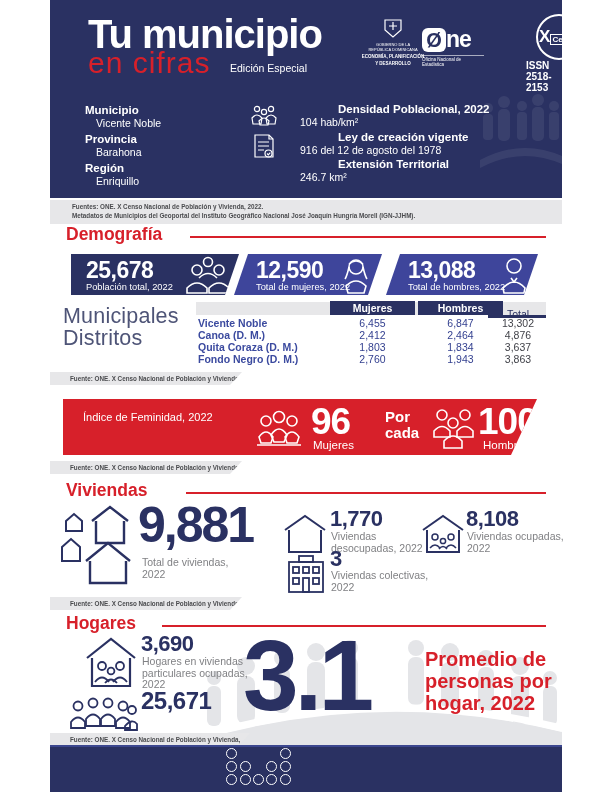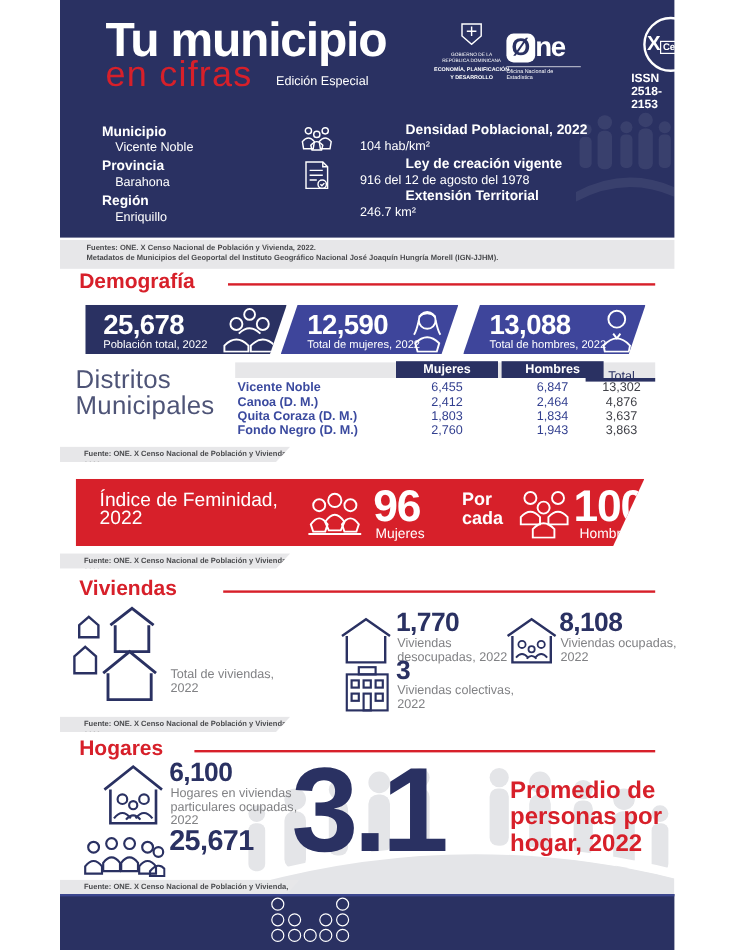--- a/index.html
+++ b/index.html
@@ -63,21 +63,21 @@
             text-align:center;line-height:14px;}
   .tbl-total-label{left:490px;top:307px;width:56px;text-align:center;font-size:10.5px;font-weight:normal;color:#2a3162;line-height:14px;}
   .tbl-total-bar{left:488px;top:315px;width:58px;height:2.5px;background:#2a3162;}
   .tbl-row-name{left:198px;width:130px;font-size:10.5px;font-weight:bold;color:#3b4a9f;line-height:12.2px;}
   .tbl-cell{width:85px;text-align:center;font-size:10.5px;color:#323f8f;line-height:12.2px;}
   .tbl-cell-total{left:490px;width:56px;text-align:center;font-size:10.5px;color:#414249;line-height:12.2px;}
 
   
   .fem-banner{left:63px;top:399px;width:474px;height:56px;background:#d7202a;
               clip-path:polygon(0 0,100% 0,calc(100% - 26px) 100%,0 100%);color:#fff;}
-  .fem-title{position:absolute;left:20px;top:11px;width:160px;font-size:16px;line-height:15px;}
+  .fem-title{position:absolute;left:20px;top:11px;width:160px;font-size:11px;line-height:15px;}
   .fem-num{position:absolute;font-size:37px;font-weight:bold;letter-spacing:-1px;line-height:34px;}
   .fem-sub{position:absolute;font-size:11.5px;}
   .fem-conn{position:absolute;left:322px;top:10px;font-size:15px;font-weight:bold;line-height:16px;}
   .fem-icon{position:absolute;color:#fff;}
 
   
   .big-num{font-weight:bold;color:#2a3162;}
   .gray-label{font-size:10.5px;color:#808184;line-height:11.5px;}
   .mini-num{font-size:22px;font-weight:bold;color:#2a3162;letter-spacing:-.5px;line-height:22px;}
   .navy-icon{color:#2a3162;}
@@ -232,22 +232,22 @@
     </div>
     <svg class="banner-icon" style="left:108px;top:2px;" width="40" height="38" viewBox="0 0 40 38">
       <g fill="none" stroke="#fff" stroke-width="1.6">
         <circle cx="20" cy="10" r="7"></circle>
         <path d="M9,32 Q20,20 31,32 L30,37 H10 Z M17,22 L20,26 L23,22"></path>
       </g>
     </svg>
   </div>
 
   <div class="abs distritos-title">
+    <div>Municipales</div>
     <div>Distritos</div>
-    <div>Municipales</div>
   </div>
 
   <div class="abs tbl-header-strip"></div>
   <div class="abs tbl-pill" style="left:330px;width:85px;">Mujeres</div>
   <div class="abs tbl-pill" style="left:418px;width:85px;">Hombres</div>
   <div class="abs tbl-total-label">Total</div>
   <div class="abs tbl-total-bar"></div>
 
   <div class="abs tbl-row-name" style="top:317px;">Vicente Noble</div>
   <div class="abs tbl-cell" style="left:330px;top:317px;">6,455</div>
@@ -314,20 +314,21 @@
   <div class="abs sec-line" style="left:186px;top:492px;width:360px;"></div>
 
   <svg class="abs navy-icon" style="left:58px;top:503px;" width="80" height="82" viewBox="0 0 80 82">
     <g fill="none" stroke="#2a3162" stroke-width="2">
       <path d="M8,18 L16,11 L24,18 V28 H8 Z"></path>
       <path d="M34,18 L52,4 L70,18 M38,18 V40 H66 V18" stroke-width="2.4"></path>
       <path d="M4,44 L13,36 L22,44 V58 H4 Z"></path>
       <path d="M28,58 L50,40 L72,58 M32,58 V80 H68 V58" stroke-width="2.4"></path>
     </g>
   </svg>
+  <div class="abs big-num" style="left:138px;top:496px;font-size:50px;letter-spacing:-2px;">9,881</div>
   <div class="abs gray-label" style="left:142px;top:557px;width:112px;">Total de viviendas, 2022</div>
 
   <svg class="abs navy-icon" style="left:283px;top:514px;" width="44" height="40" viewBox="0 0 44 40">
     <g fill="none" stroke="#2a3162" stroke-width="2">
       <path d="M2,16 L22,2 L42,16 M6,16 V38 H38 V16"></path>
     </g>
   </svg>
   <div class="abs mini-num" style="left:330px;top:508px;">1,770</div>
   <div class="abs gray-label" style="left:331px;top:531px;width:108px;">Viviendas desocupadas, 2022</div>
 
@@ -398,21 +399,21 @@
     <g fill="none" stroke="#2a3162" stroke-width="2.2">
       <path d="M3,22 L27,3 L51,22 M8,22 V50 H46 V22"></path>
       <circle cx="18" cy="30" r="4" stroke-width="1.8"></circle>
         <path d="M11,46 Q18,37 25,46" stroke-width="1.8"></path>
       <circle cx="36" cy="30" r="4" stroke-width="1.8"></circle>
         <path d="M29,46 Q36,37 43,46" stroke-width="1.8"></path>
       <circle cx="27" cy="35" r="3.4" stroke-width="1.8"></circle>
         <path d="M21,47 Q27,40 33,47" stroke-width="1.8"></path>
     </g>
   </svg>
-  <div class="abs mini-num" style="left:141px;top:633px;">6,100</div>
+  <div class="abs mini-num" style="left:141px;top:633px;">3,690</div>
   <div class="abs gray-label" style="left:142px;top:656px;width:128px;">Hogares en viviendas particulares ocupadas, 2022</div>
 
   <svg class="abs navy-icon" style="left:70px;top:696px;" width="68" height="40" viewBox="0 0 68 40">
     <g fill="none" stroke="#2a3162" stroke-width="1.8">
       <circle cx="8" cy="10" r="4.5"></circle>
         <path d="M1,26 Q8,17 15,26 V32 H1 Z"></path>
       <circle cx="23" cy="7" r="4.5"></circle>
         <path d="M16,23 Q23,14 30,23 V30 H16 Z"></path>
       <circle cx="38" cy="7" r="4.5"></circle>
         <path d="M31,23 Q38,14 45,23 V30 H31 Z"></path>

